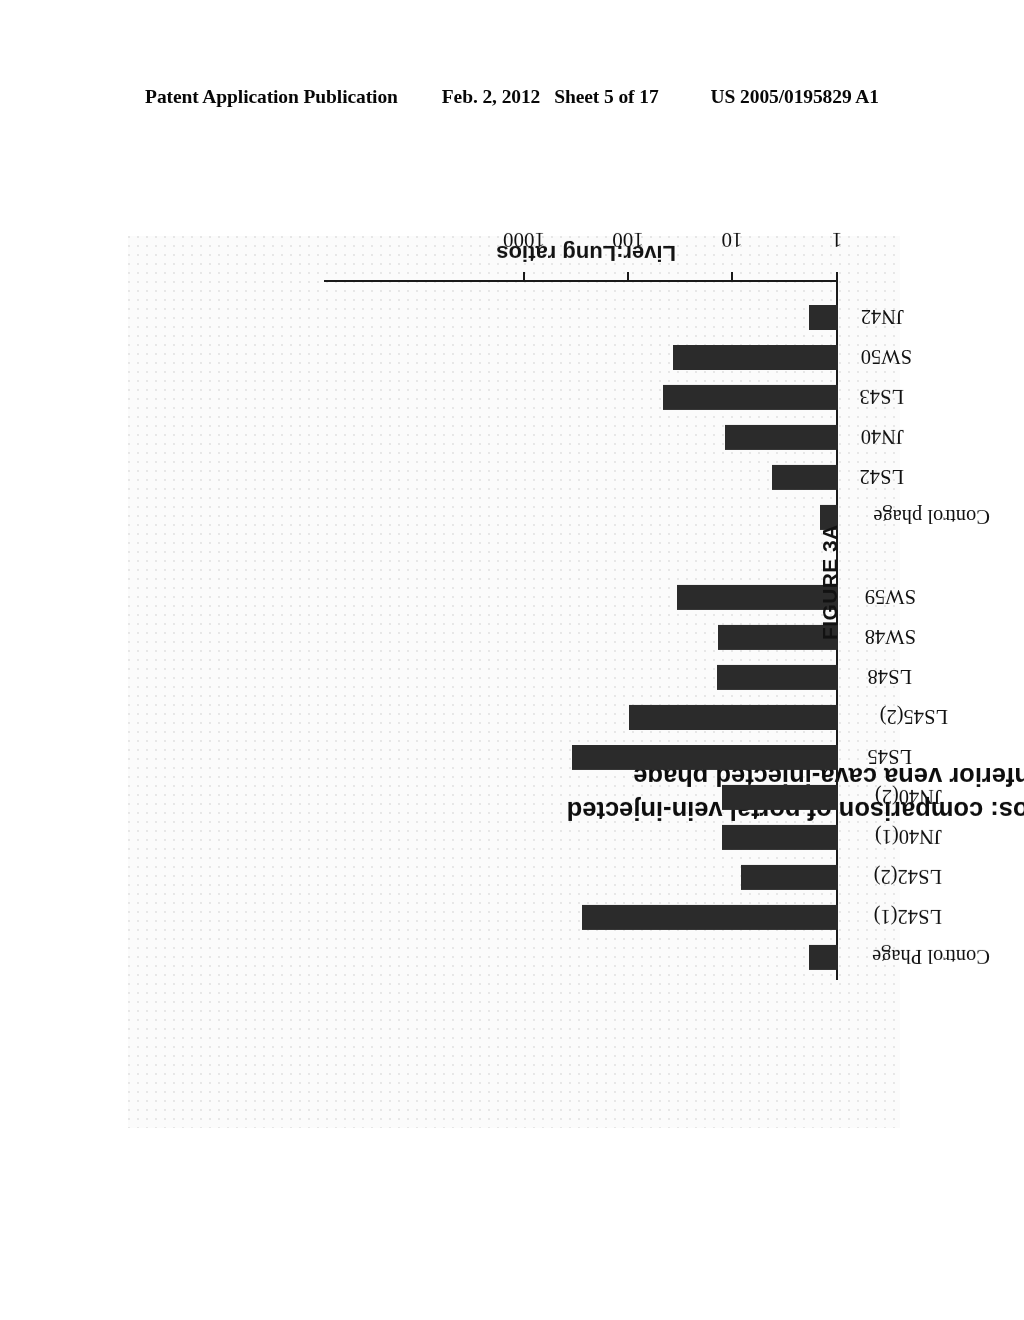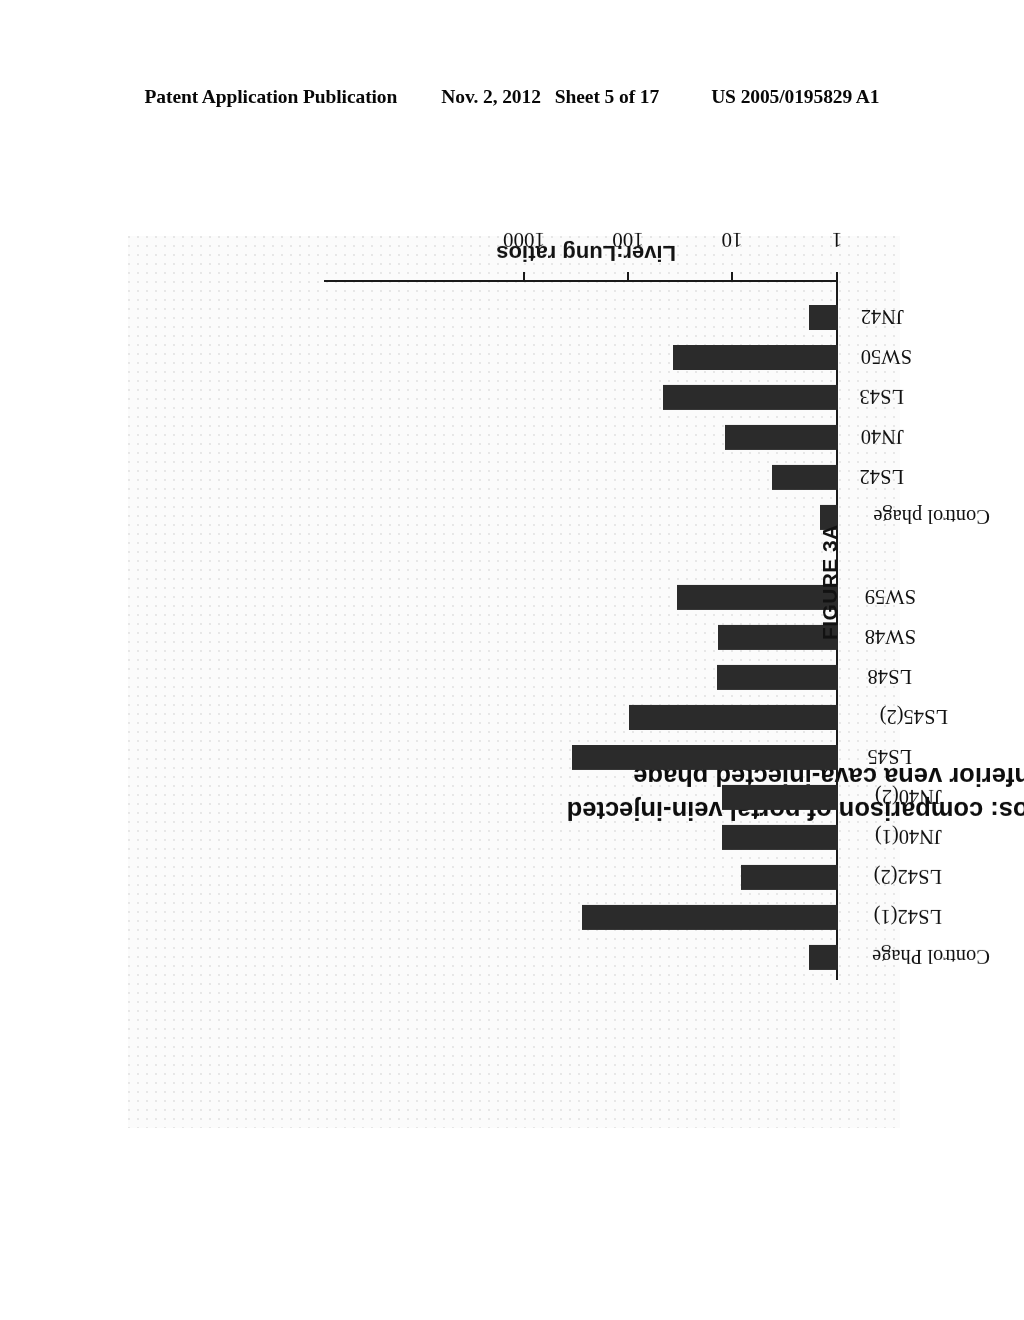--- a/index.html
+++ b/index.html
@@ -175,21 +175,21 @@
     white-space: nowrap;
     transform: rotate(-90deg);
     transform-origin: 0 0;
   }
 </style>
 </head>
 <body>
 
 <div id="page-header">
   <span class="hdr-pub">Patent Application Publication</span>
-  <span class="hdr-date">Nov. 2, 2012</span>
+  <span class="hdr-date">Feb. 2, 2012</span>
   <span class="hdr-sheet">Sheet 5 of 17</span>
   <span class="hdr-num">US 2005/0195829 A1</span>
 </div>
 
 <div id="figure-area">
 
   <div id="chart-rotor">
 
     <div class="chart-title" style="left: 6px; top: 300px; width: 0;">
       <div style="position:absolute; left:0; top:0; transform:translateX(-50%);">Liver:Lungs ratios: comparison of portal vein-injected</div>

